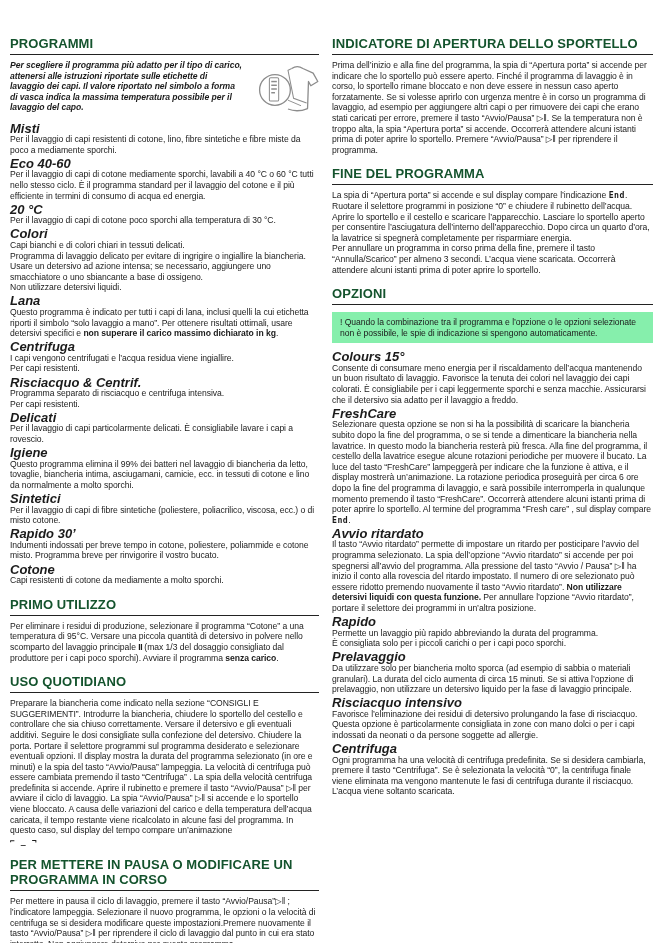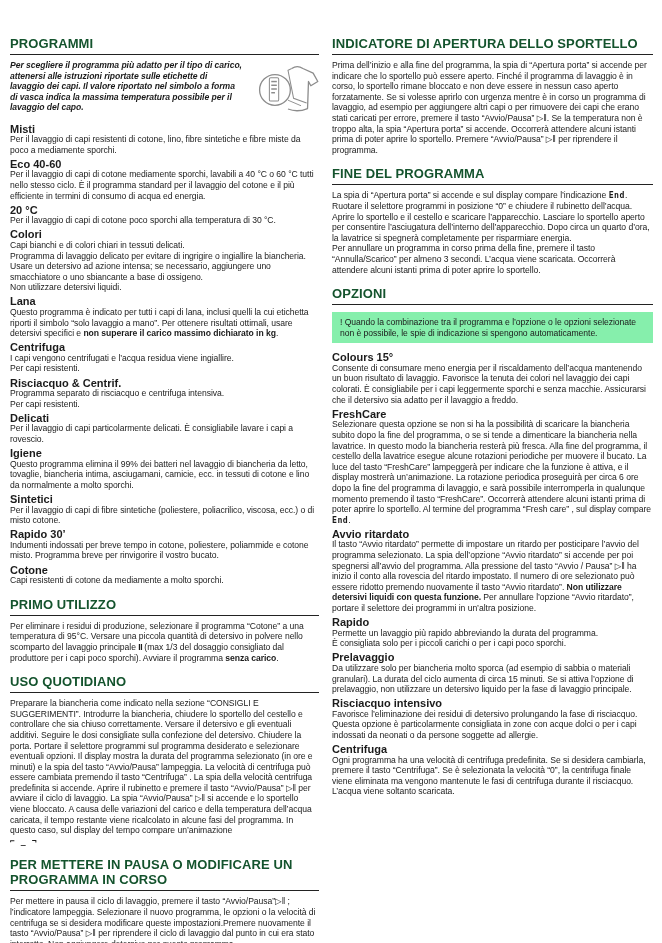--- a/index.html
+++ b/index.html
@@ -17,22 +17,23 @@
     font-size:13px;font-weight:bold;letter-spacing:0.1px;
     margin:0 0 5px 0;padding-bottom:3px;
     border-bottom:1.6px solid #222222;color:#14532d;
     line-height:15px;
   }
   .txt{
     font-size:8.6px;line-height:10.6px;letter-spacing:-0.05px;
     margin:0;white-space:pre-line;
   }
   .name{
-    font-size:11px;font-weight:bold;line-height:10.6px;
+    font-size:13px;font-weight:bold;line-height:10.6px;
     margin:3.5px 0 0 0;
+    font-style:italic;
   }
   .item{margin:0 0 1px 0;}
   .intro-row{display:flex;gap:14px;align-items:flex-start;margin-bottom:2px;}
   .intro{font-style:italic;font-weight:bold;flex:1;}
   .shirticon{width:62px;flex:none;margin-top:2px;}
   .notebox{background:#86efac;padding:5px 8px;margin:7px 0 9px 0;}
   .seg{
     font-family:"DejaVu Sans Mono",monospace;font-weight:bold;
     font-size:8.2px;letter-spacing:0.5px;
   }
@@ -172,21 +173,21 @@
         <h3 class="name">Rapido</h3>
         <p class="txt">Permette un lavaggio più rapido abbreviando la durata del programma.
 È consigliata solo per i piccoli carichi o per i capi poco sporchi.</p>
       </div>
       <div class="item">
         <h3 class="name">Prelavaggio</h3>
         <p class="txt">Da utilizzare solo per biancheria molto sporca (ad esempio di sabbia o materiali granulari). La durata del ciclo aumenta di circa 15 minuti. Se si attiva l’opzione di prelavaggio, non utilizzare un detersivo liquido per la fase di lavaggio principale.</p>
       </div>
       <div class="item">
         <h3 class="name">Risciacquo intensivo</h3>
-        <p class="txt">Favorisce l’eliminazione dei residui di detersivo prolungando la fase di risciacquo. Questa opzione è particolarmente consigliata in zone con acque dolci o per i capi indossati da neonati o da persone soggette ad allergie.</p>
+        <p class="txt">Favorisce l’eliminazione dei residui di detersivo prolungando la fase di risciacquo. Questa opzione è particolarmente consigliata in zone con mano dolci o per i capi indossati da neonati o da persone soggette ad allergie.</p>
       </div>
       <div class="item">
         <h3 class="name">Centrifuga</h3>
         <p class="txt">Ogni programma ha una velocità di centrifuga predefinita. Se si desidera cambiarla, premere il tasto “Centrifuga”. Se è selezionata la velocità “0”, la centrifuga finale viene eliminata ma vengono mantenute le fasi di centrifuga durante il risciacquo. L’acqua viene soltanto scaricata.</p>
       </div>
     </section>
 
   </div>
 </div>
 

